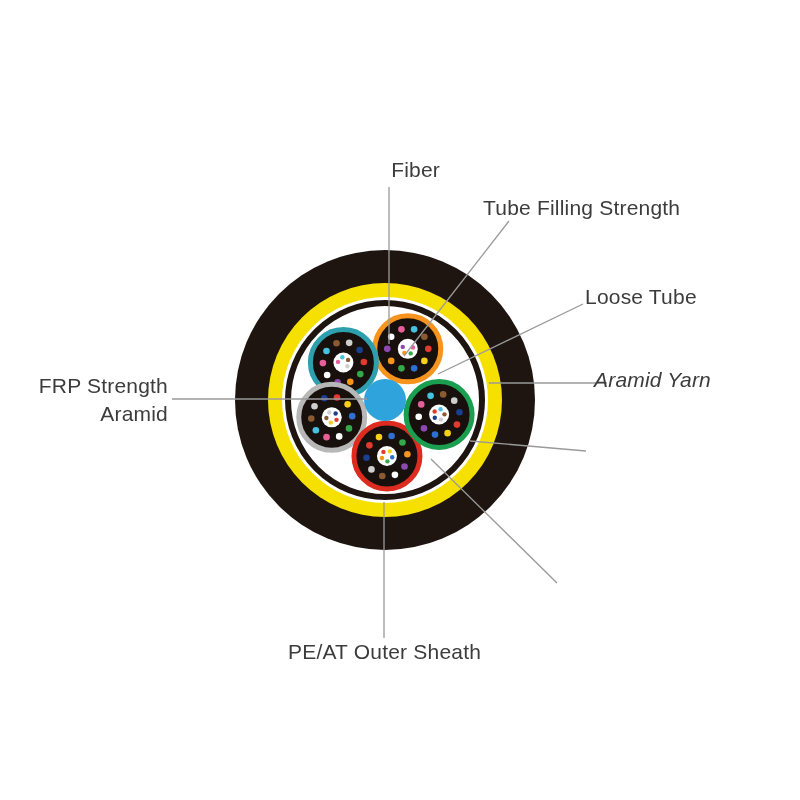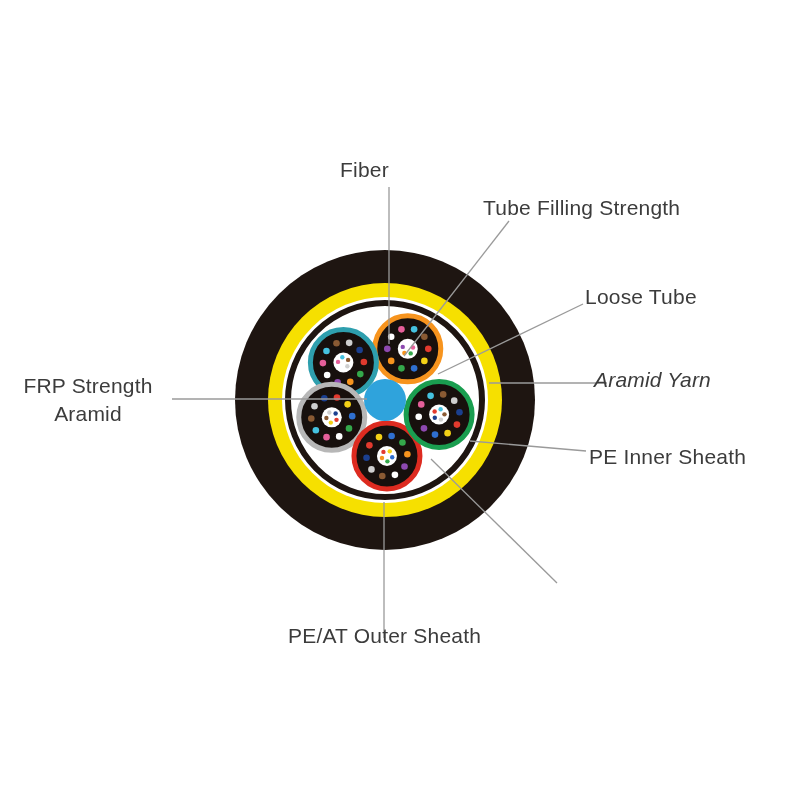--- a/index.html
+++ b/index.html
@@ -1,30 +1,30 @@
 <!DOCTYPE html>
 <html><head>
 <meta charset="utf-8">
 <style>
   html,body{margin:0;padding:0;}
   body{width:800px;height:800px;background:#ffffff;position:relative;overflow:hidden;
        font-family:"Liberation Sans", sans-serif;}
   #stage{position:absolute;left:0;top:0;width:800px;height:800px;}
   svg{position:absolute;left:0;top:0;}
   .label{position:absolute;font-size:21px;color:#3c3c3c;white-space:nowrap;letter-spacing:.2px;}
-  .label.center{text-align:left;}
+  .label.center{text-align:right;}
   .label.right{text-align:right;line-height:28px;white-space:normal;}
   #lbl-fiber{left:340px;top:158px;width:100px;}
   #lbl-tube-filling{left:483px;top:196px;}
   #lbl-loose-tube{left:585px;top:285px;}
   #lbl-aramid{left:594px;top:368px;font-style:italic;}
   #lbl-pe-inner{left:589px;top:445px;}
   #lbl-cable-filling{left:509px;top:583px;}
-  #lbl-pe-outer{left:288px;top:624px;}
-  #lbl-frp{left:8px;top:372px;width:160px;text-align:center;}
+  #lbl-pe-outer{left:288px;top:640px;}
+  #lbl-frp{left:8px;top:372px;width:160px;}
 </style>
 </head>
 <body>
 
 <div id="stage">
 
   <svg width="800" height="800" viewBox="0 0 800 800">
 
     <circle cx="385" cy="400" r="150" fill="#1e1511"></circle>
     <circle cx="385" cy="400" r="117" fill="#f6e000"></circle>
@@ -140,19 +140,18 @@
       <line x1="557" y1="583" x2="431" y2="459" stroke="#9a9a9a"></line>
       <line x1="384" y1="638" x2="384" y2="502" stroke="#9a9a9a"></line>
       <line x1="172" y1="399" x2="367" y2="399" stroke="#9a9a9a"></line>
     </g>
   </svg>
 
   <div class="label center" id="lbl-fiber">Fiber</div>
   <div class="label" id="lbl-tube-filling">Tube Filling Strength</div>
   <div class="label" id="lbl-loose-tube">Loose Tube</div>
   <div class="label" id="lbl-aramid">Aramid Yarn</div>
-  <div class="label" id="lbl-pe-inner">PE Inner Sheath</div>
   <div class="label" id="lbl-pe-outer">PE/AT Outer Sheath</div>
   <div class="label right" id="lbl-frp">
     <div>FRP Strength</div>
     <div>Aramid</div>
   </div>
 </div>
 
 </body></html>

